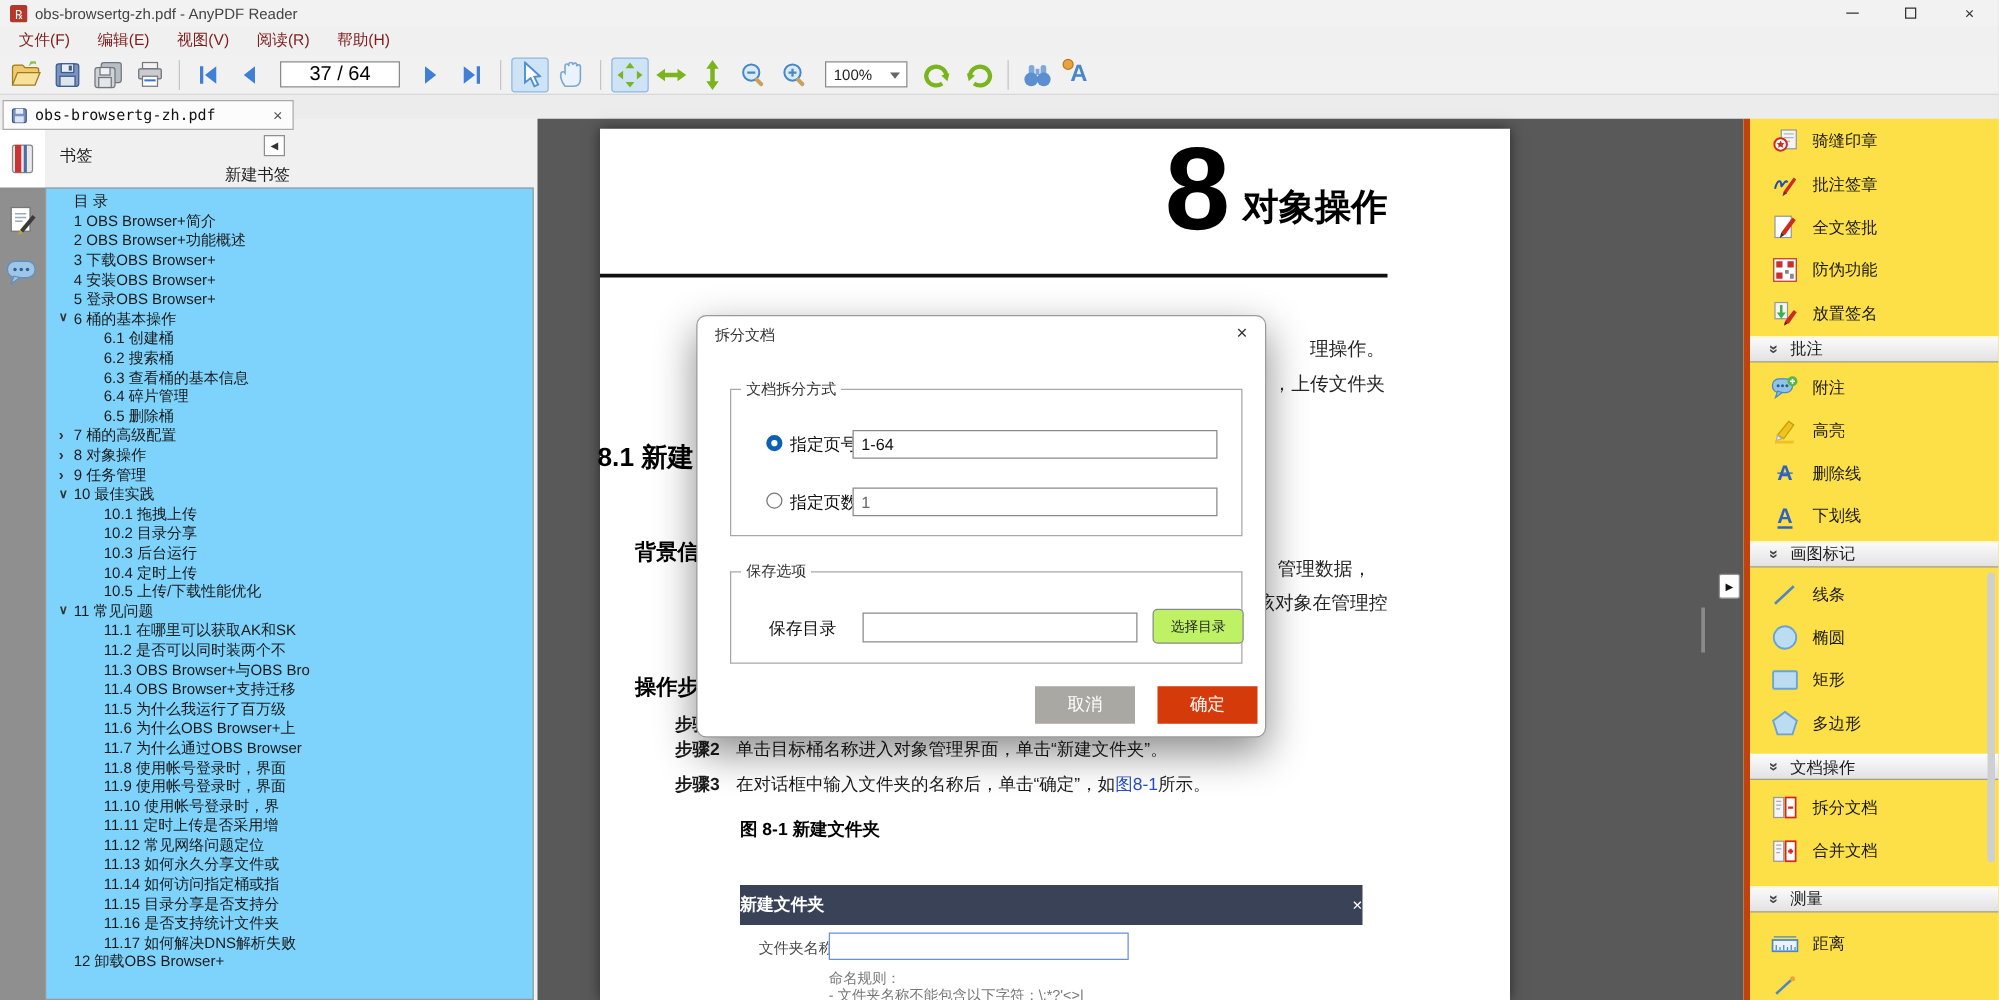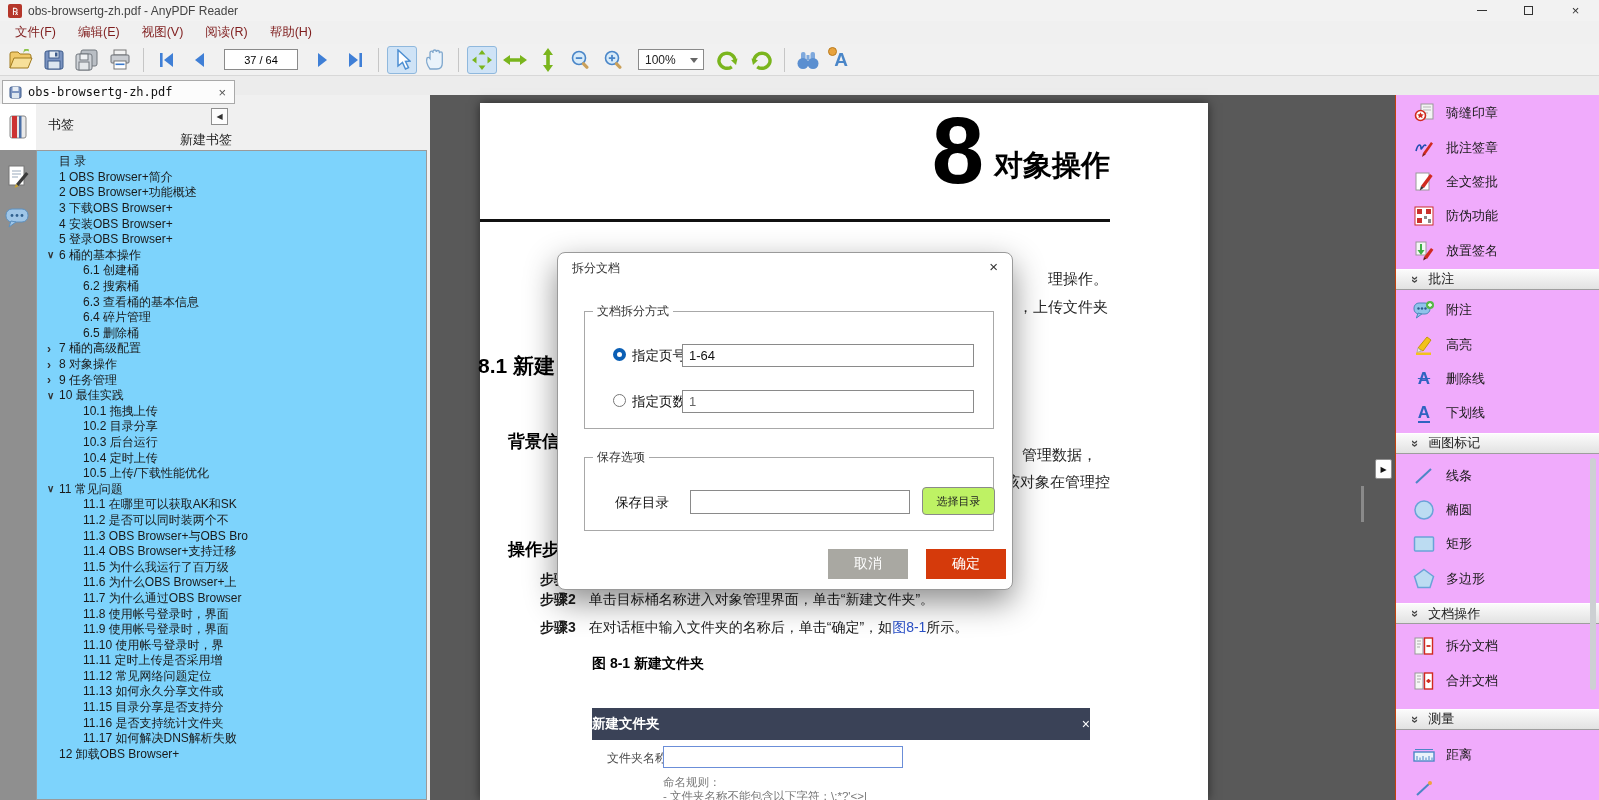--- a/index.html
+++ b/index.html
@@ -17,21 +17,21 @@
   .wmax { width:9px; height:9px; border:1px solid #333; display:block; }
   .wx { font-size:13px; color:#333; line-height:1; }
 
   .menubar { position:absolute; top:21px; left:0; right:0; height:23px; background:#f0f0f0; display:flex; align-items:center; padding-left:4px; }
   .menu-item { font-size:12.5px; color:#7f1d1d; padding:2px 11px; }
 
   .toolbar { position:absolute; top:44px; left:0; right:0; height:32px; background:#f1f1f1; border-bottom:1px solid #d8d8d8; display:flex; align-items:center; padding-left:6px; gap:3px; }
   .tbtn { width:30px; height:28px; display:flex; align-items:center; justify-content:center; border:1px solid transparent; }
   .tbtn.act { background:#cfe3f6; border:1px solid #8fb8dd; border-radius:3px; }
   .sep { width:1px; height:24px; background:#c6c6c6; margin:0 5px; flex:none; }
-  .page-input { width:74px; height:21px; border:1px solid #8a8a8a; background:#fff; text-align:center; font-size:11px; font-family:"Liberation Sans",sans-serif; margin:0 6px; }
+  .page-input { width:96px; height:21px; border:1px solid #8a8a8a; background:#fff; text-align:center; font-size:16px; font-family:"Liberation Sans",sans-serif; margin:0 6px; }
   .zoom-combo { width:66px; height:21px; border:1px solid #8a8a8a; background:#fff; display:flex; align-items:center; font-size:12px; color:#222; padding-left:6px; margin:0 6px; position:relative; }
   .zoom-caret { position:absolute; right:5px; top:8px; width:0; height:0; border-left:4px solid transparent; border-right:4px solid transparent; border-top:5px solid #666; }
   .fontA { font-size:19px; font-weight:bold; color:#4a86c8; position:relative; }
   .fontA i { position:absolute; left:-6px; top:-2px; width:9px; height:9px; border-radius:50%; background:#e8a33d; border:1px solid #b97a1e; font-style:normal; }
   .mirror { transform:scaleX(-1); }
 
   .subbar { position:absolute; top:76px; left:0; right:0; height:19px; background:#ececec; }
 
   
   .doc-tab { position:absolute; top:80px; left:2px; width:233px; height:24px; background:#fcfcfc; border:1px solid #a9a9a9; display:flex; align-items:center; z-index:3; padding:0 6px; }
@@ -91,21 +91,21 @@
   .rlabel { position:absolute; font-size:13.5px; color:#111; white-space:nowrap; }
   .dlg-input { position:absolute; left:97px; width:292px; height:23px; border:1px solid #8a8a8a; font-size:13px; color:#111; padding-left:6px; font-family:"Liberation Sans",sans-serif; }
   .dlg-input.dim { color:#666; }
   .dir-input { position:absolute; left:105px; top:24px; width:220px; height:24px; border:1px solid #8a8a8a; padding-left:6px; font-size:13px; }
   .choose-btn { position:absolute; left:337px; top:21px; width:73px; height:28px; background:#bef264; border:1px solid #8a8a8a; border-radius:4px; font-size:11px; color:#222; font-family:"Liberation Sans",sans-serif; }
   .btn { position:absolute; top:296px; width:80px; height:30px; border:none; color:#fff; font-size:14px; font-family:"Liberation Sans",sans-serif; }
   .btn-cancel { left:270px; background:#a9a8a2; }
   .btn-ok { left:368px; background:#d53a0b; }
 
   
-  .sidebar { position:absolute; top:95px; left:1395px; width:204px; height:705px; background:#f0abfc; border-left:1px solid #c2410c; padding-top:1px; overflow:hidden; }
+  .sidebar { position:absolute; top:95px; left:1395px; width:204px; height:705px; background:#fde047; border-left:5px solid #c2410c; padding-top:1px; overflow:hidden; }
   .sb-item { height:34.4px; display:flex; align-items:center; padding-left:17px; }
   .sb-ic { width:22px; height:22px; flex:none; display:flex; align-items:center; justify-content:center; }
   .sb-label { margin-left:11px; font-size:13px; color:#1a1a1a; white-space:nowrap; }
   .sb-sec { height:21px; background:linear-gradient(#fbfbfb,#e2e2e2); border-bottom:1px solid #9e9e9e; border-top:1px solid #fff; display:flex; align-items:center; padding-left:16px; }
   .sb-sec .schev { display:inline-block; transform:rotate(90deg); font-weight:bold; color:#444; font-size:13px; margin-right:9px; }
   .sb-sec .sec-label { font-size:13px; color:#1a1a1a; }
   .m1{margin-top:1px;margin-bottom:3px}.m2{margin-top:2px;margin-bottom:5px}.m3{margin-top:7px;margin-bottom:5px}.m4{margin-top:11px;margin-bottom:8px}
   .A { color:#2f63c0; font-weight:bold; font-size:17px; line-height:1; }
   .A.strike { text-decoration:line-through; }
   .A.und { border-bottom:2.5px solid #2f63c0; }
@@ -493,20 +493,24 @@
         <div class="tree-item l1">
           <span class="tw"></span>
           <span class="tl">11.12 常见网络问题定位</span>
         </div>
 
         <div class="tree-item l1">
           <span class="tw"></span>
           <span class="tl">11.13 如何永久分享文件或</span>
         </div>
 
+        <div class="tree-item l1">
+          <span class="tw"></span>
+          <span class="tl">11.14 如何访问指定桶或指</span>
+        </div>
 
         <div class="tree-item l1">
           <span class="tw"></span>
           <span class="tl">11.15 目录分享是否支持分</span>
         </div>
 
         <div class="tree-item l1">
           <span class="tw"></span>
           <span class="tl">11.16 是否支持统计文件夹</span>
         </div>

